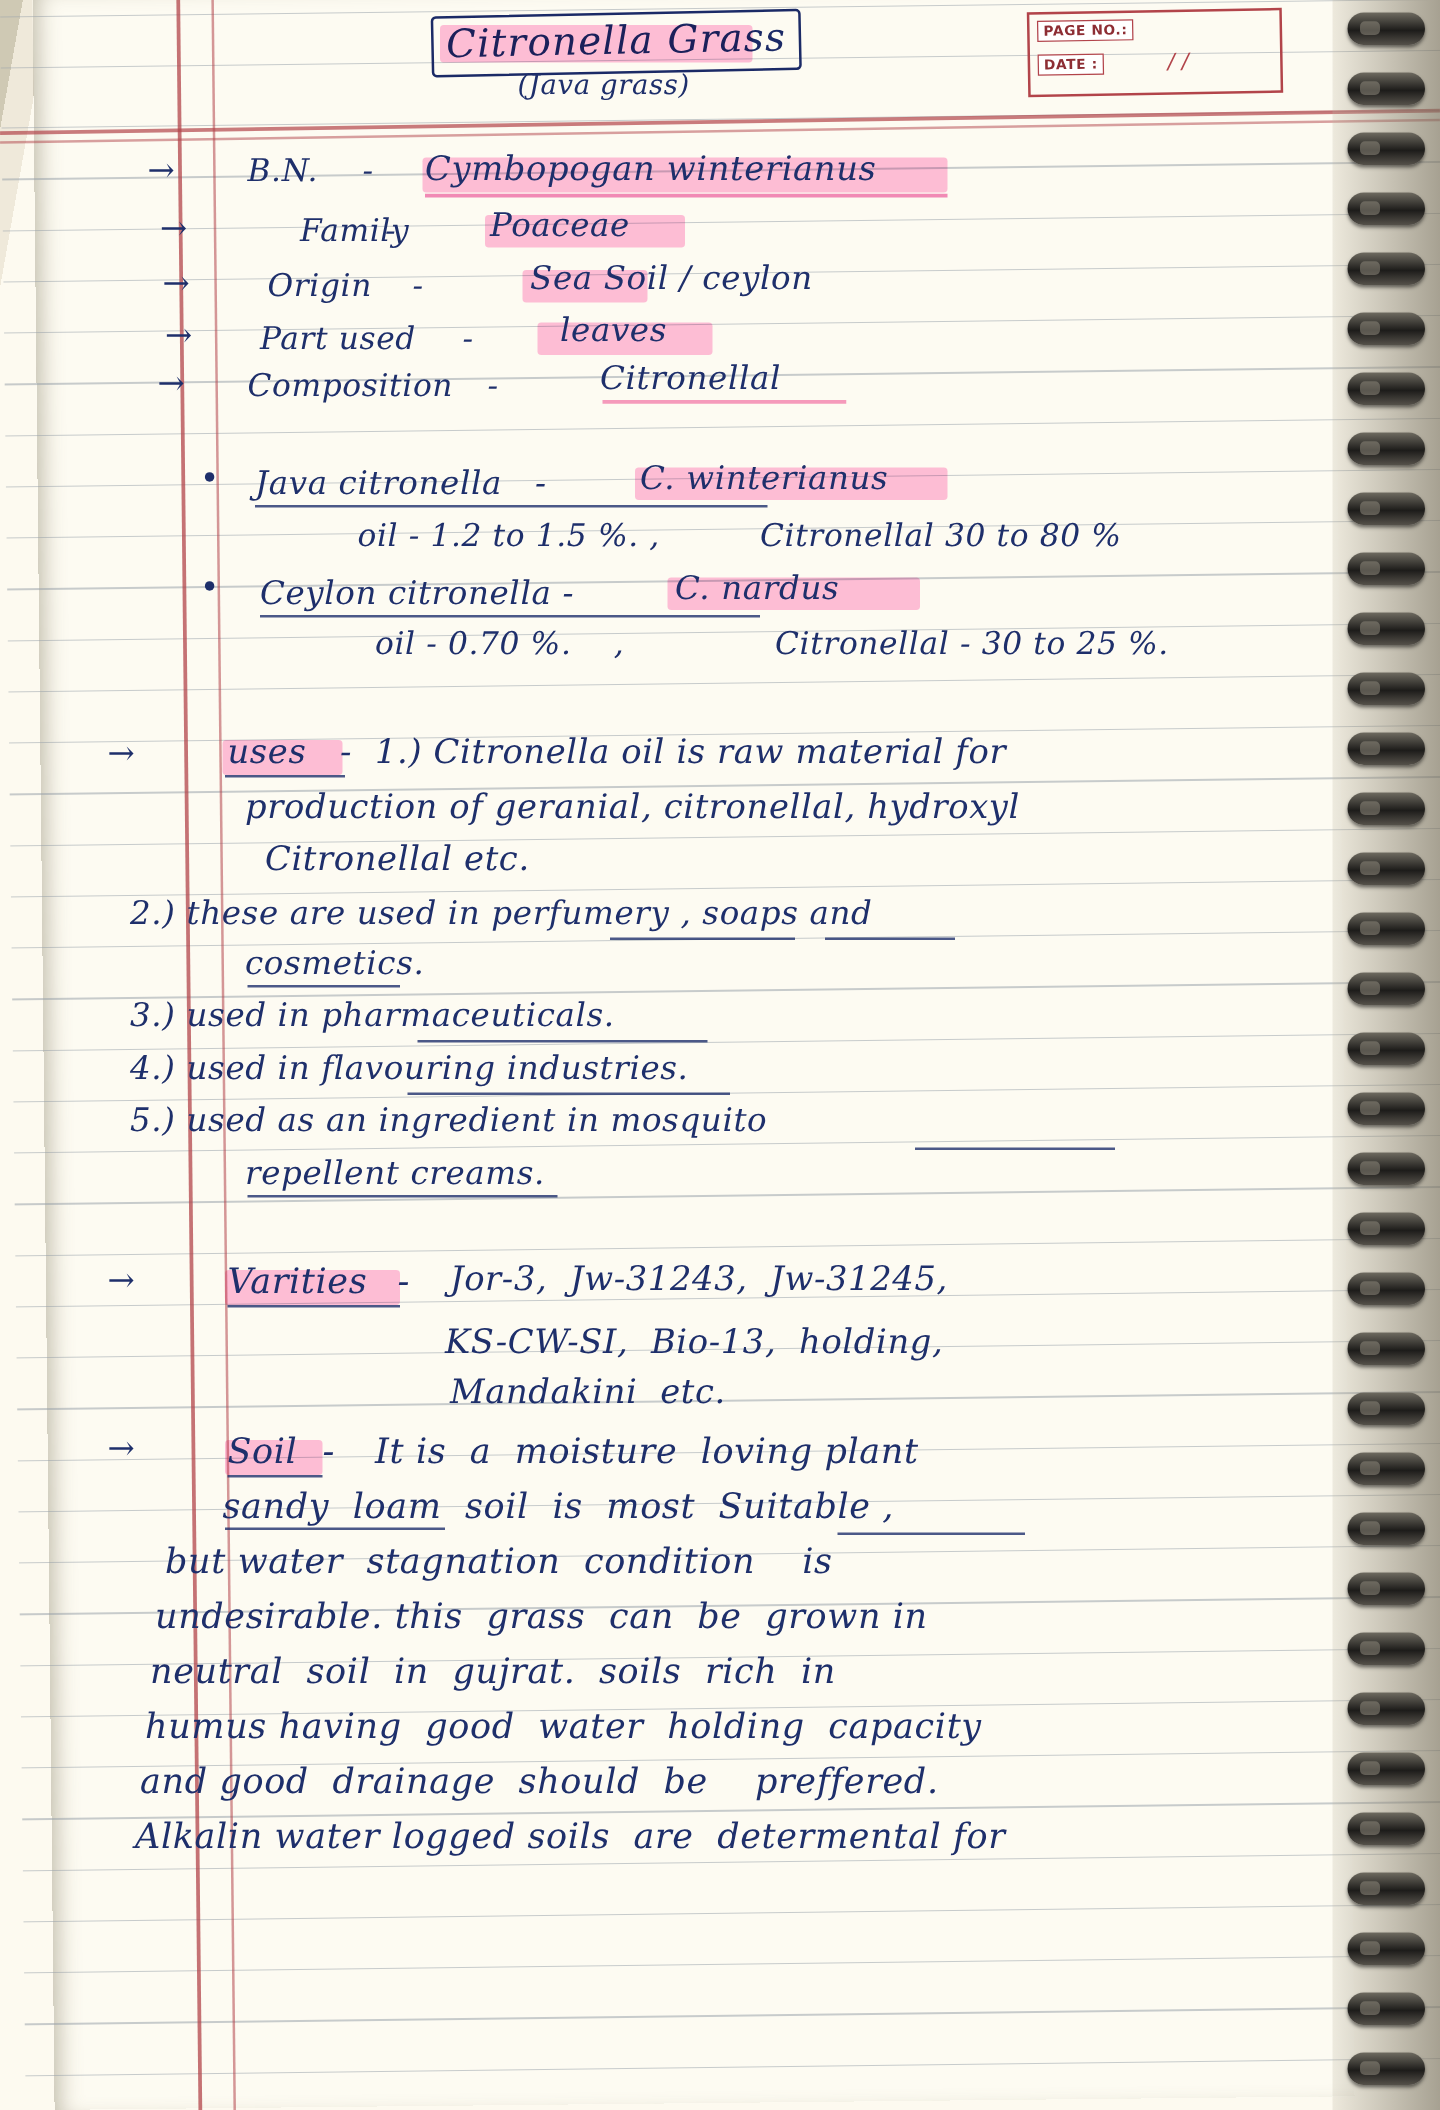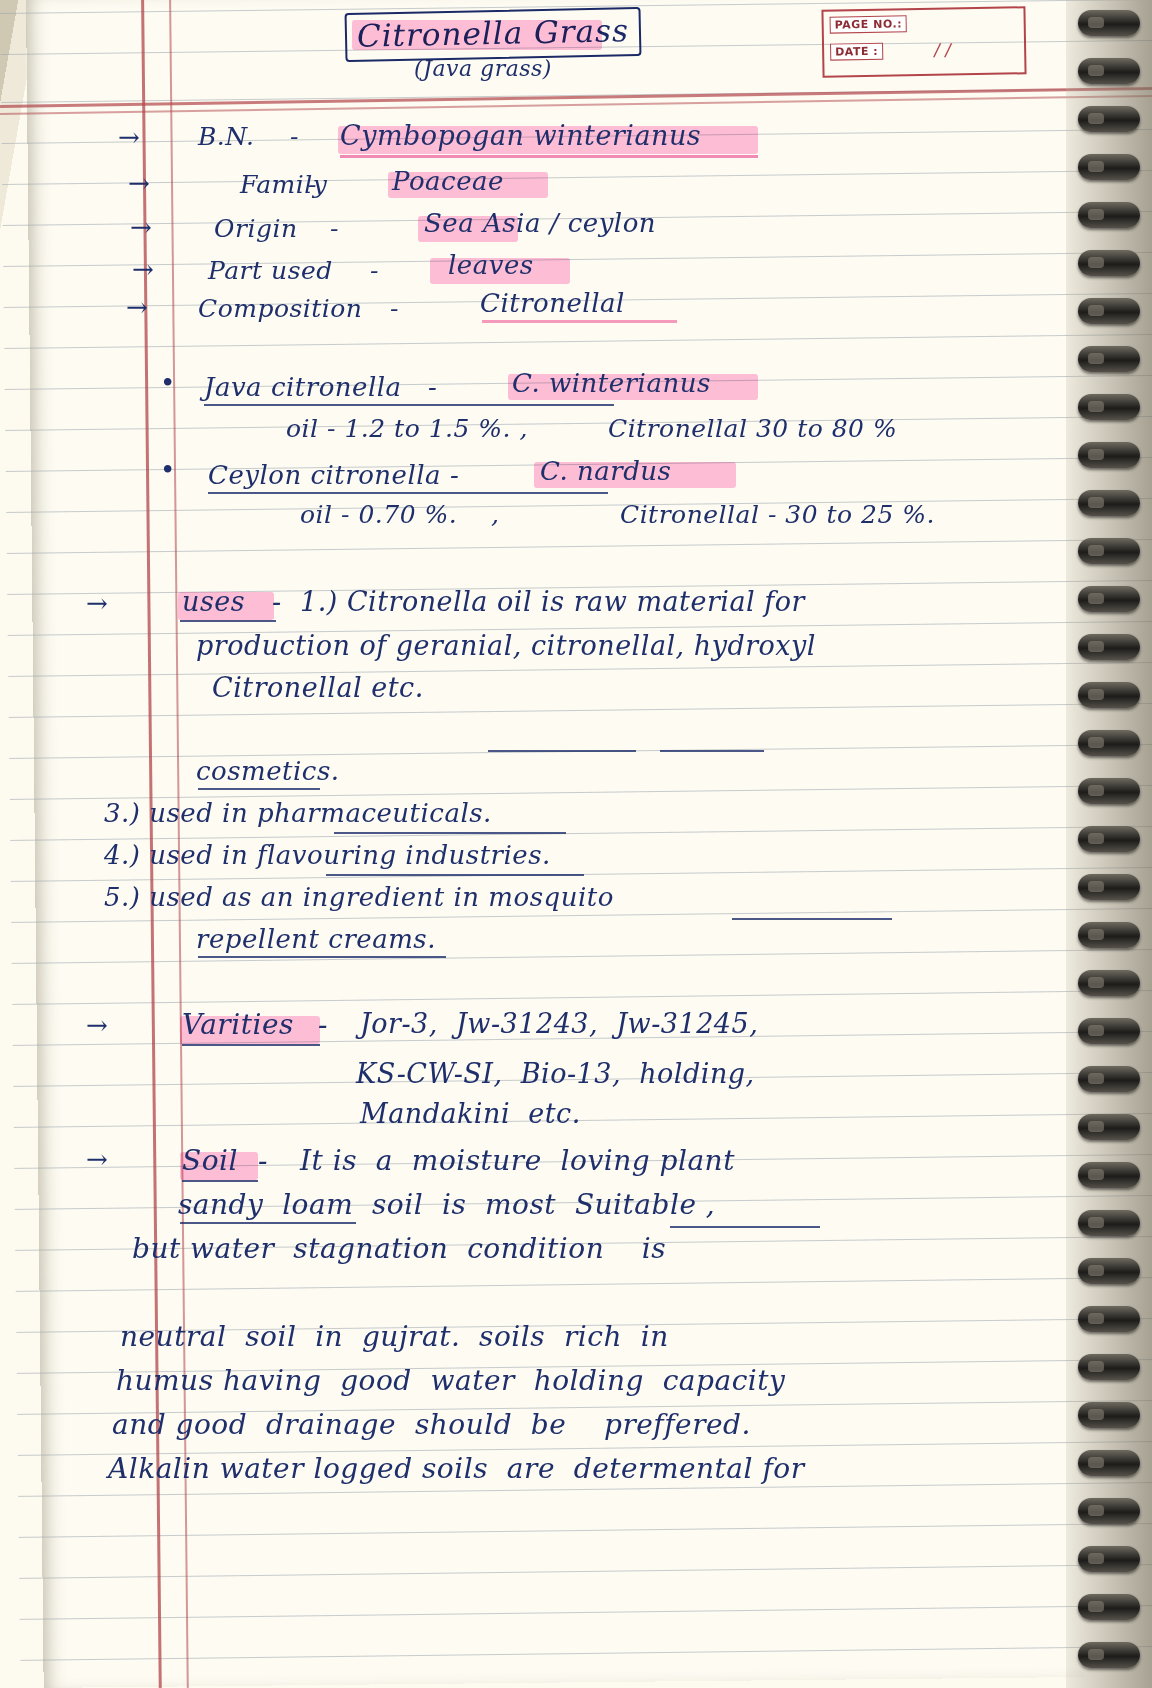--- a/index.html
+++ b/index.html
@@ -140,21 +140,21 @@
   <div class="hw arrow" style="left:128px;top:168px;">→</div>
   <div class="hw" style="left:200px;top:170px;font-size:25px;margin-left:40px;">Family</div>
   <div class="hw" style="left:308px;top:170px;font-size:25px;">-</div>
   <div class="hl" style="left:388px;top:172px;width:160px;height:26px;"></div>
   <div class="hw" style="left:392px;top:166px;font-size:26px;">Poaceae</div>
 
   <div class="hw arrow" style="left:130px;top:212px;">→</div>
   <div class="hw" style="left:214px;top:214px;font-size:25px;">Origin</div>
   <div class="hw" style="left:330px;top:214px;font-size:25px;">-</div>
   <div class="hl" style="left:418px;top:216px;width:100px;height:26px;"></div>
-  <div class="hw" style="left:424px;top:208px;font-size:26px;">Sea Asia / ceylon</div>
+  <div class="hw" style="left:424px;top:208px;font-size:26px;">Sea Soil / ceylon</div>
 
   <div class="hw arrow" style="left:132px;top:254px;">→</div>
   <div class="hw" style="left:208px;top:256px;font-size:25px;">Part used</div>
   <div class="hw" style="left:370px;top:256px;font-size:25px;">-</div>
   <div class="hl" style="left:430px;top:258px;width:140px;height:26px;"></div>
   <div class="hw" style="left:448px;top:250px;font-size:26px;">leaves</div>
 
   <div class="hw arrow" style="left:126px;top:292px;">→</div>
   <div class="hw" style="left:198px;top:294px;font-size:25px;">Composition</div>
   <div class="hw" style="left:390px;top:294px;font-size:25px;">-</div>
@@ -182,20 +182,21 @@
   <div class="hw arrow" style="left:86px;top:588px;">→</div>
   <div class="hl" style="left:178px;top:592px;width:96px;height:28px;"></div>
   <div class="hw" style="left:182px;top:586px;font-size:27px;">uses</div>
   <div class="hw" style="left:272px;top:586px;font-size:27px;">-</div>
   <div class="ul" style="left:180px;top:620px;width:96px;"></div>
 
   <div class="hw" style="left:300px;top:586px;font-size:27px;">1.) Citronella oil is raw material for</div>
   <div class="hw" style="left:196px;top:630px;font-size:27px;">production of geranial, citronellal, hydroxyl</div>
   <div class="hw" style="left:212px;top:672px;font-size:27px;">Citronellal etc.</div>
 
+  <div class="hw" style="left:104px;top:716px;font-size:26px;">2.) these are used in perfumery , soaps and</div>
   <div class="ul" style="left:488px;top:750px;width:148px;"></div>
   <div class="ul" style="left:660px;top:750px;width:104px;"></div>
   <div class="hw" style="left:196px;top:756px;font-size:26px;">cosmetics.</div>
   <div class="ul" style="left:198px;top:788px;width:122px;"></div>
 
   <div class="hw" style="left:104px;top:798px;font-size:26px;">3.) used in pharmaceuticals.</div>
   <div class="ul" style="left:334px;top:832px;width:232px;"></div>
   <div class="hw" style="left:104px;top:840px;font-size:26px;">4.) used in flavouring industries.</div>
   <div class="ul" style="left:326px;top:874px;width:258px;"></div>
   <div class="hw" style="left:104px;top:882px;font-size:26px;text-align:right;">5.) used as an ingredient in mosquito</div>
@@ -215,20 +216,21 @@
   <div class="hw arrow" style="left:86px;top:1144px;">→</div>
   <div class="hl" style="left:180px;top:1152px;width:78px;height:28px;"></div>
   <div class="hw" style="left:182px;top:1144px;font-size:28px;">Soil</div>
   <div class="hw" style="left:258px;top:1144px;font-size:28px;">-</div>
   <div class="ul" style="left:182px;top:1180px;width:76px;"></div>
   <div class="hw" style="left:300px;top:1144px;font-size:28px;">It is  a  moisture  loving plant</div>
   <div class="hw" style="left:178px;top:1188px;font-size:28px;">sandy  loam  soil  is  most  Suitable ,</div>
   <div class="ul" style="left:180px;top:1222px;width:176px;"></div>
   <div class="ul" style="left:670px;top:1226px;width:150px;"></div>
   <div class="hw" style="left:132px;top:1232px;font-size:28px;">but water  stagnation  condition    is</div>
+  <div class="hw" style="left:124px;top:1276px;font-size:28px;">undesirable. this  grass  can  be  grown in</div>
   <div class="hw" style="left:120px;top:1320px;font-size:28px;">neutral  soil  in  gujrat.  soils  rich  in</div>
   <div class="hw" style="left:116px;top:1364px;font-size:28px;">humus having  good  water  holding  capacity</div>
   <div class="hw" style="left:112px;top:1408px;font-size:28px;">and good  drainage  should  be    preffered.</div>
   <div class="hw" style="left:108px;top:1452px;font-size:28px;">Alkalin water logged soils  are  determental for</div>
 
   <div class="spiral">
     <div class="ring" style="top:10px;"></div>
     <div class="ring" style="top:58px;"></div>
     <div class="ring" style="top:106px;"></div>
     <div class="ring" style="top:154px;"></div>

